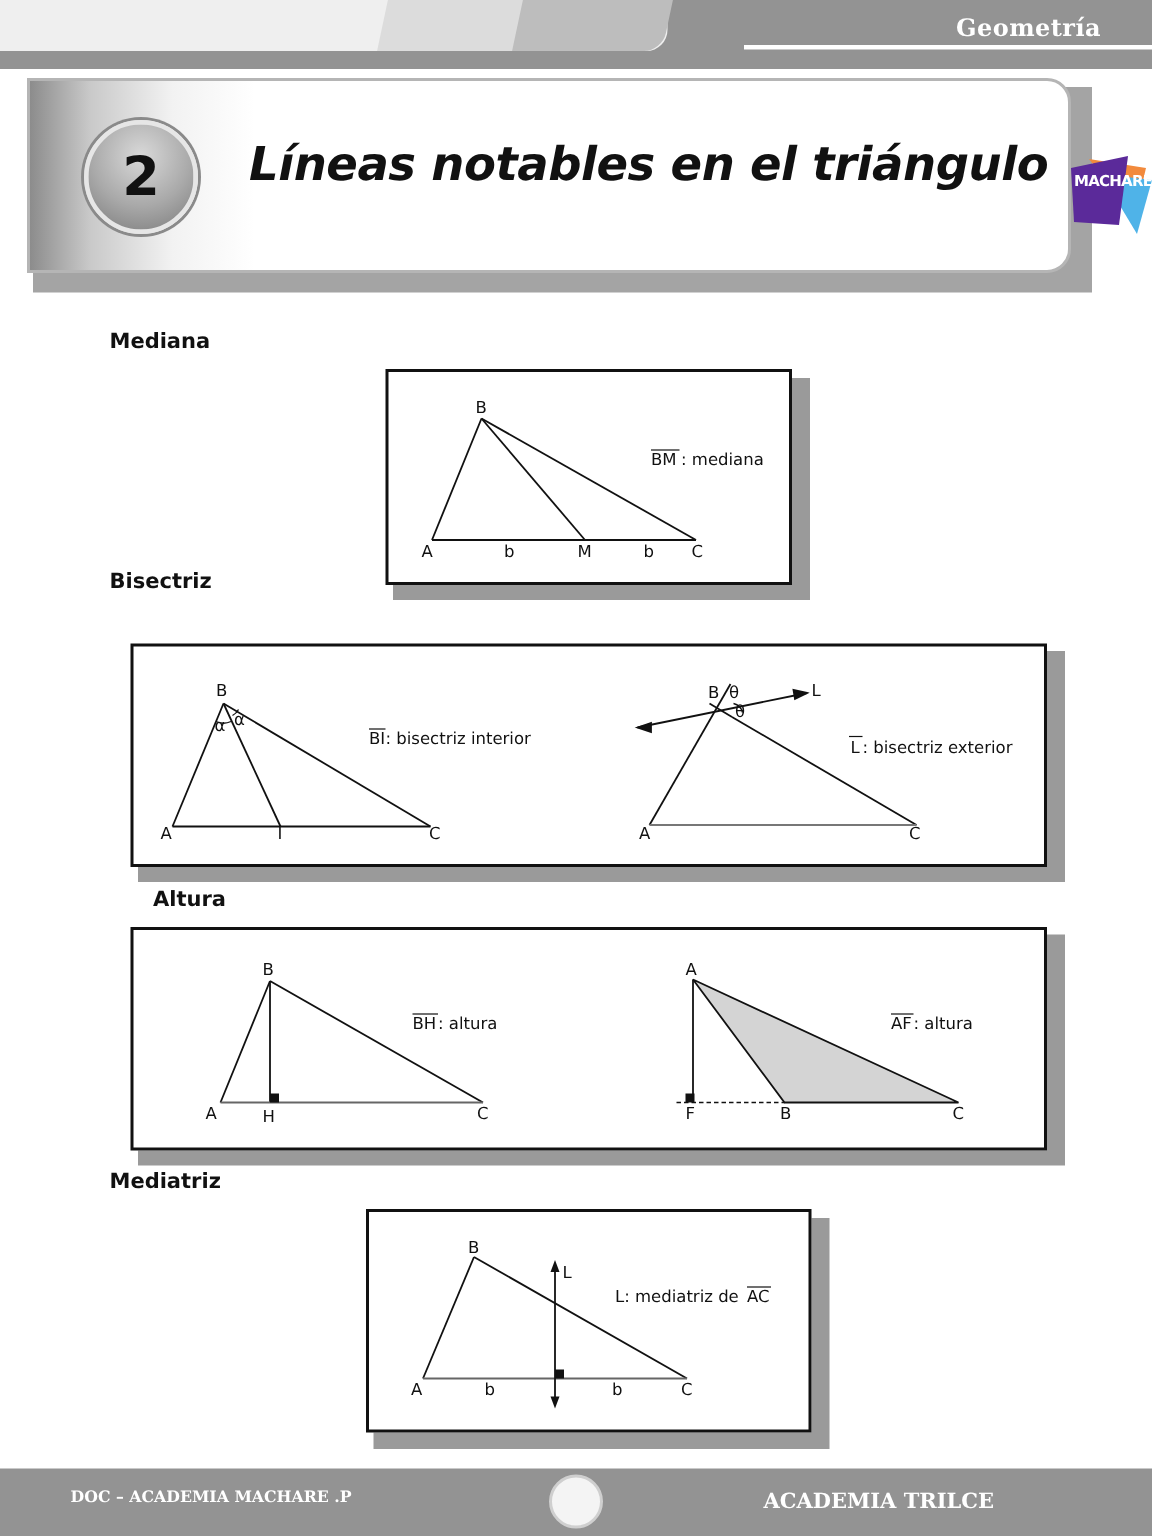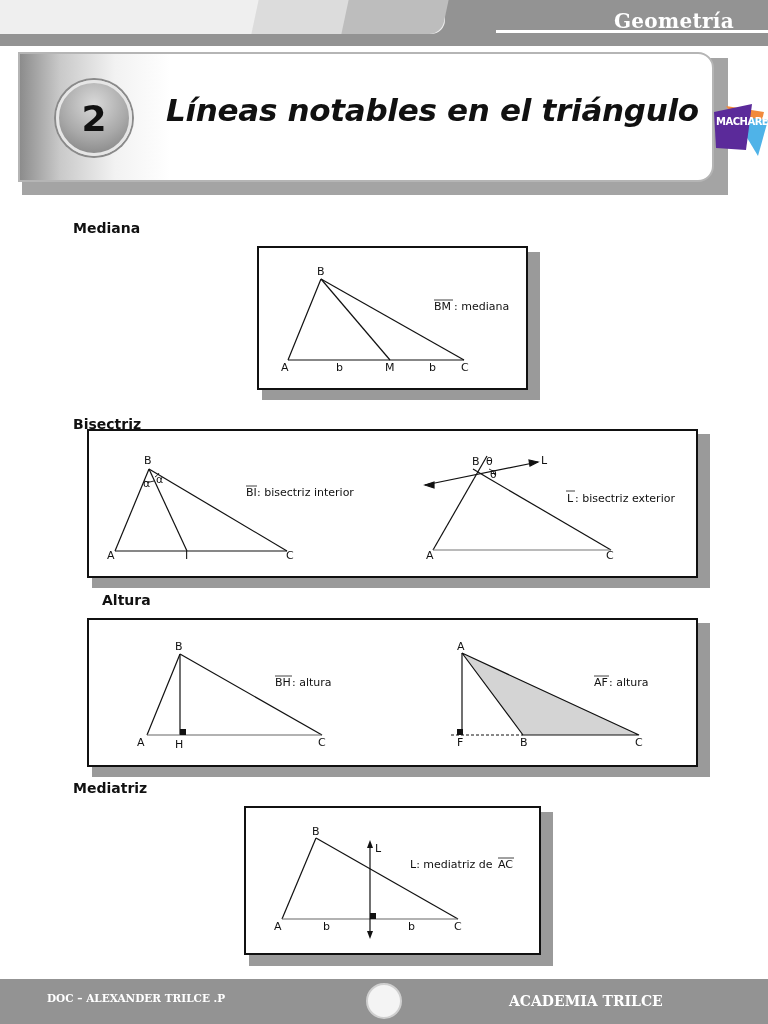--- a/index.html
+++ b/index.html
@@ -4,21 +4,21 @@
 <style>
   * { box-sizing: border-box; margin: 0; padding: 0; }
   html, body { width: 768px; height: 1024px; background: #ffffff; overflow: hidden; }
   body { position: relative; font-family: "DejaVu Sans", sans-serif; color: #111; }
 
   
   .top-band { position: absolute; left: 0; top: 0; width: 768px; height: 46px; background: #939393; }
   .top-light { position: absolute; left: 0; top: 0; width: 445px; height: 34px; background: #efefef; border-bottom-right-radius: 14px; }
   .top-stripe1 { position: absolute; left: 255px; top: 0; width: 110px; height: 34px; background: #dcdcdc; transform: skewX(-12deg); }
   .top-stripe2 { position: absolute; left: 345px; top: 0; width: 100px; height: 34px; background: #bdbdbd; transform: skewX(-12deg); border-bottom-right-radius: 12px; }
-  .subject { position: absolute; right: 34px; top: 9px; font-family: "DejaVu Serif", serif; font-weight: bold; font-size: 20px; color: #ffffff; letter-spacing: 0.3px; }
+  .subject { position: absolute; right: 34px; top: 9px; font-family: "DejaVu Serif", serif; font-weight: bold; font-size: 16px; color: #ffffff; letter-spacing: 0.3px; }
   .subject-line { position: absolute; left: 496px; top: 30px; width: 272px; height: 3px; background: #ffffff; }
 
   
   .banner-shadow { position: absolute; left: 22px; top: 58px; width: 706px; height: 137px; background: #a4a4a4; }
   .banner { position: absolute; left: 18px; top: 52px; width: 696px; height: 130px; border-radius: 0 16px 16px 0;
             background: linear-gradient(to right, #8c8c8c 0px, #c9c9c9 40px, #f2f2f2 95px, #ffffff 150px);
             border: 2px solid #b5b5b5; }
   .badge { position: absolute; left: 56px; top: 80px; width: 76px; height: 76px; border-radius: 50%;
            background: radial-gradient(circle at 50% 30%, #d9d9d9 0%, #a9a9a9 55%, #7a7a7a 100%);
            border: 3px solid #e6e6e6; box-shadow: 0 0 0 2px #8a8a8a; display: flex; align-items: center; justify-content: center; }
@@ -80,21 +80,21 @@
     <text x="77" y="123">b</text>
     <text x="126" y="123">M</text>
     <text x="170" y="123">b</text>
     <text x="202" y="123">C</text>
     <line x1="175" y1="52" x2="194" y2="52" stroke="#111" stroke-width="0.8"></line>
     <text x="175" y="62">BM</text>
     <text x="195" y="62">: mediana</text>
   </svg>
 </div>
 
-<div class="section-h" style="top:416px;">Bisectriz</div>
+<div class="section-h" style="top:380px;">Bisectriz</div>
 <div class="fig-shadow" style="left:92px; top:434px; width:618px; height:154px;"></div>
 <div class="fig" style="left:87px; top:429px; width:611px; height:149px;">
   <svg width="611" height="149">
 
     <g stroke="#111" stroke-width="1.2" fill="none">
       <line x1="26" y1="120" x2="60" y2="38"></line>
       <line x1="60" y1="38" x2="198" y2="120"></line>
       <line x1="60" y1="38" x2="98" y2="120"></line>
       <line x1="26" y1="120" x2="198" y2="120"></line>
       <path d="M55,50 A12,12 0 0 0 65,50" stroke-width="0.9"></path>
@@ -185,16 +185,16 @@
     <text x="77" y="122">b</text>
     <text x="162" y="122">b</text>
     <text x="208" y="122">C</text>
     <text x="164" y="60">L: mediatriz de </text>
     <line x1="252" y1="50" x2="268" y2="50" stroke="#111" stroke-width="0.8"></line>
     <text x="252" y="60">AC</text>
   </svg>
 </div>
 
 <div class="footer">
-  <div class="footer-left">DOC – ALEXANDER  TRILCE .P</div>
+  <div class="footer-left">DOC – ACADEMIA  MACHARE .P</div>
   <div class="footer-emblem"></div>
   <div class="footer-right">ACADEMIA TRILCE</div>
 </div>
 
 </body></html>

